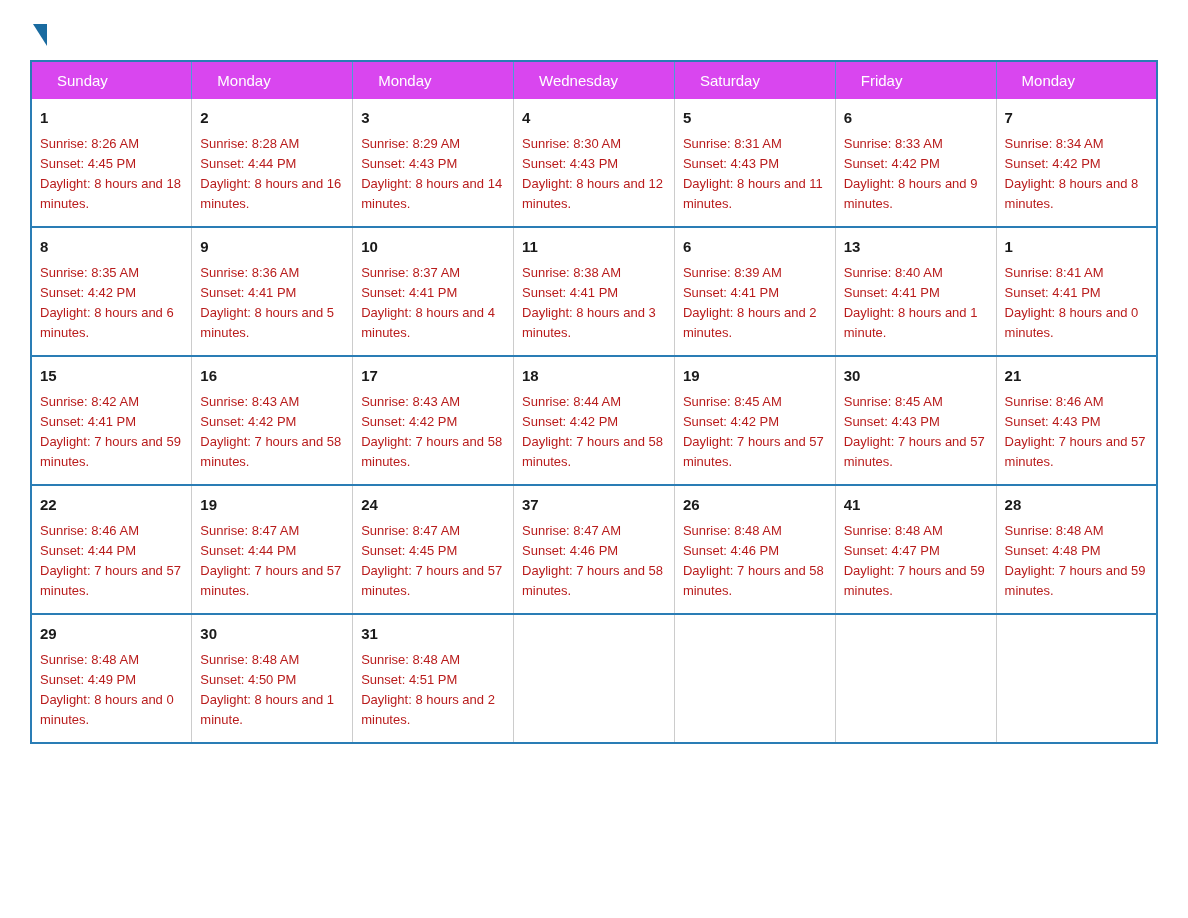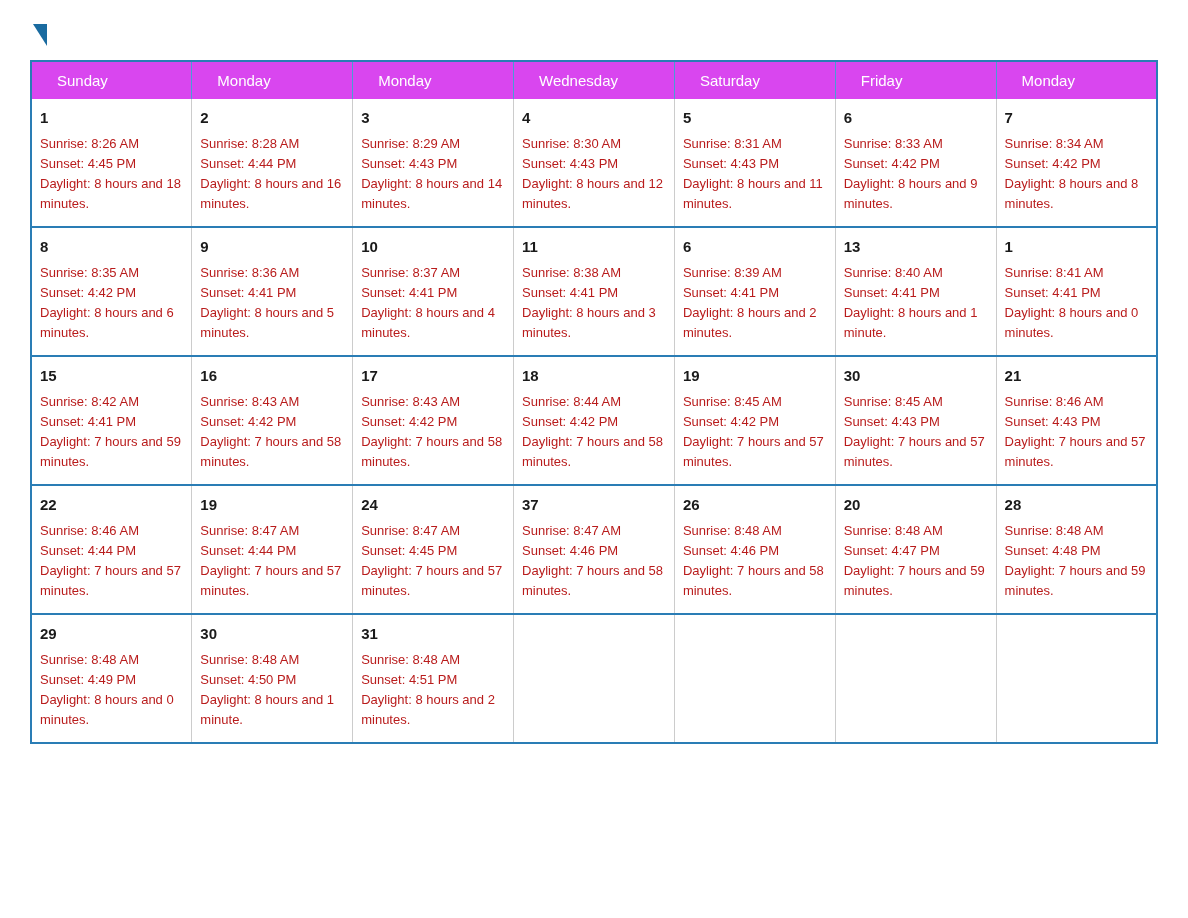--- a/index.html
+++ b/index.html
@@ -246,21 +246,21 @@
         </td>
         <td>
           <span class="day-number">37</span>
           <div class="day-info">Sunrise: 8:47 AM<br>Sunset: 4:46 PM<br>Daylight: 7 hours and 58 minutes.</div>
         </td>
         <td>
           <span class="day-number">26</span>
           <div class="day-info">Sunrise: 8:48 AM<br>Sunset: 4:46 PM<br>Daylight: 7 hours and 58 minutes.</div>
         </td>
         <td>
-          <span class="day-number">20</span>
+          <span class="day-number">41</span>
           <div class="day-info">Sunrise: 8:48 AM<br>Sunset: 4:47 PM<br>Daylight: 7 hours and 59 minutes.</div>
         </td>
         <td>
           <span class="day-number">28</span>
           <div class="day-info">Sunrise: 8:48 AM<br>Sunset: 4:48 PM<br>Daylight: 7 hours and 59 minutes.</div>
         </td>
       </tr>
       <tr>
         <td>
           <span class="day-number">29</span>

